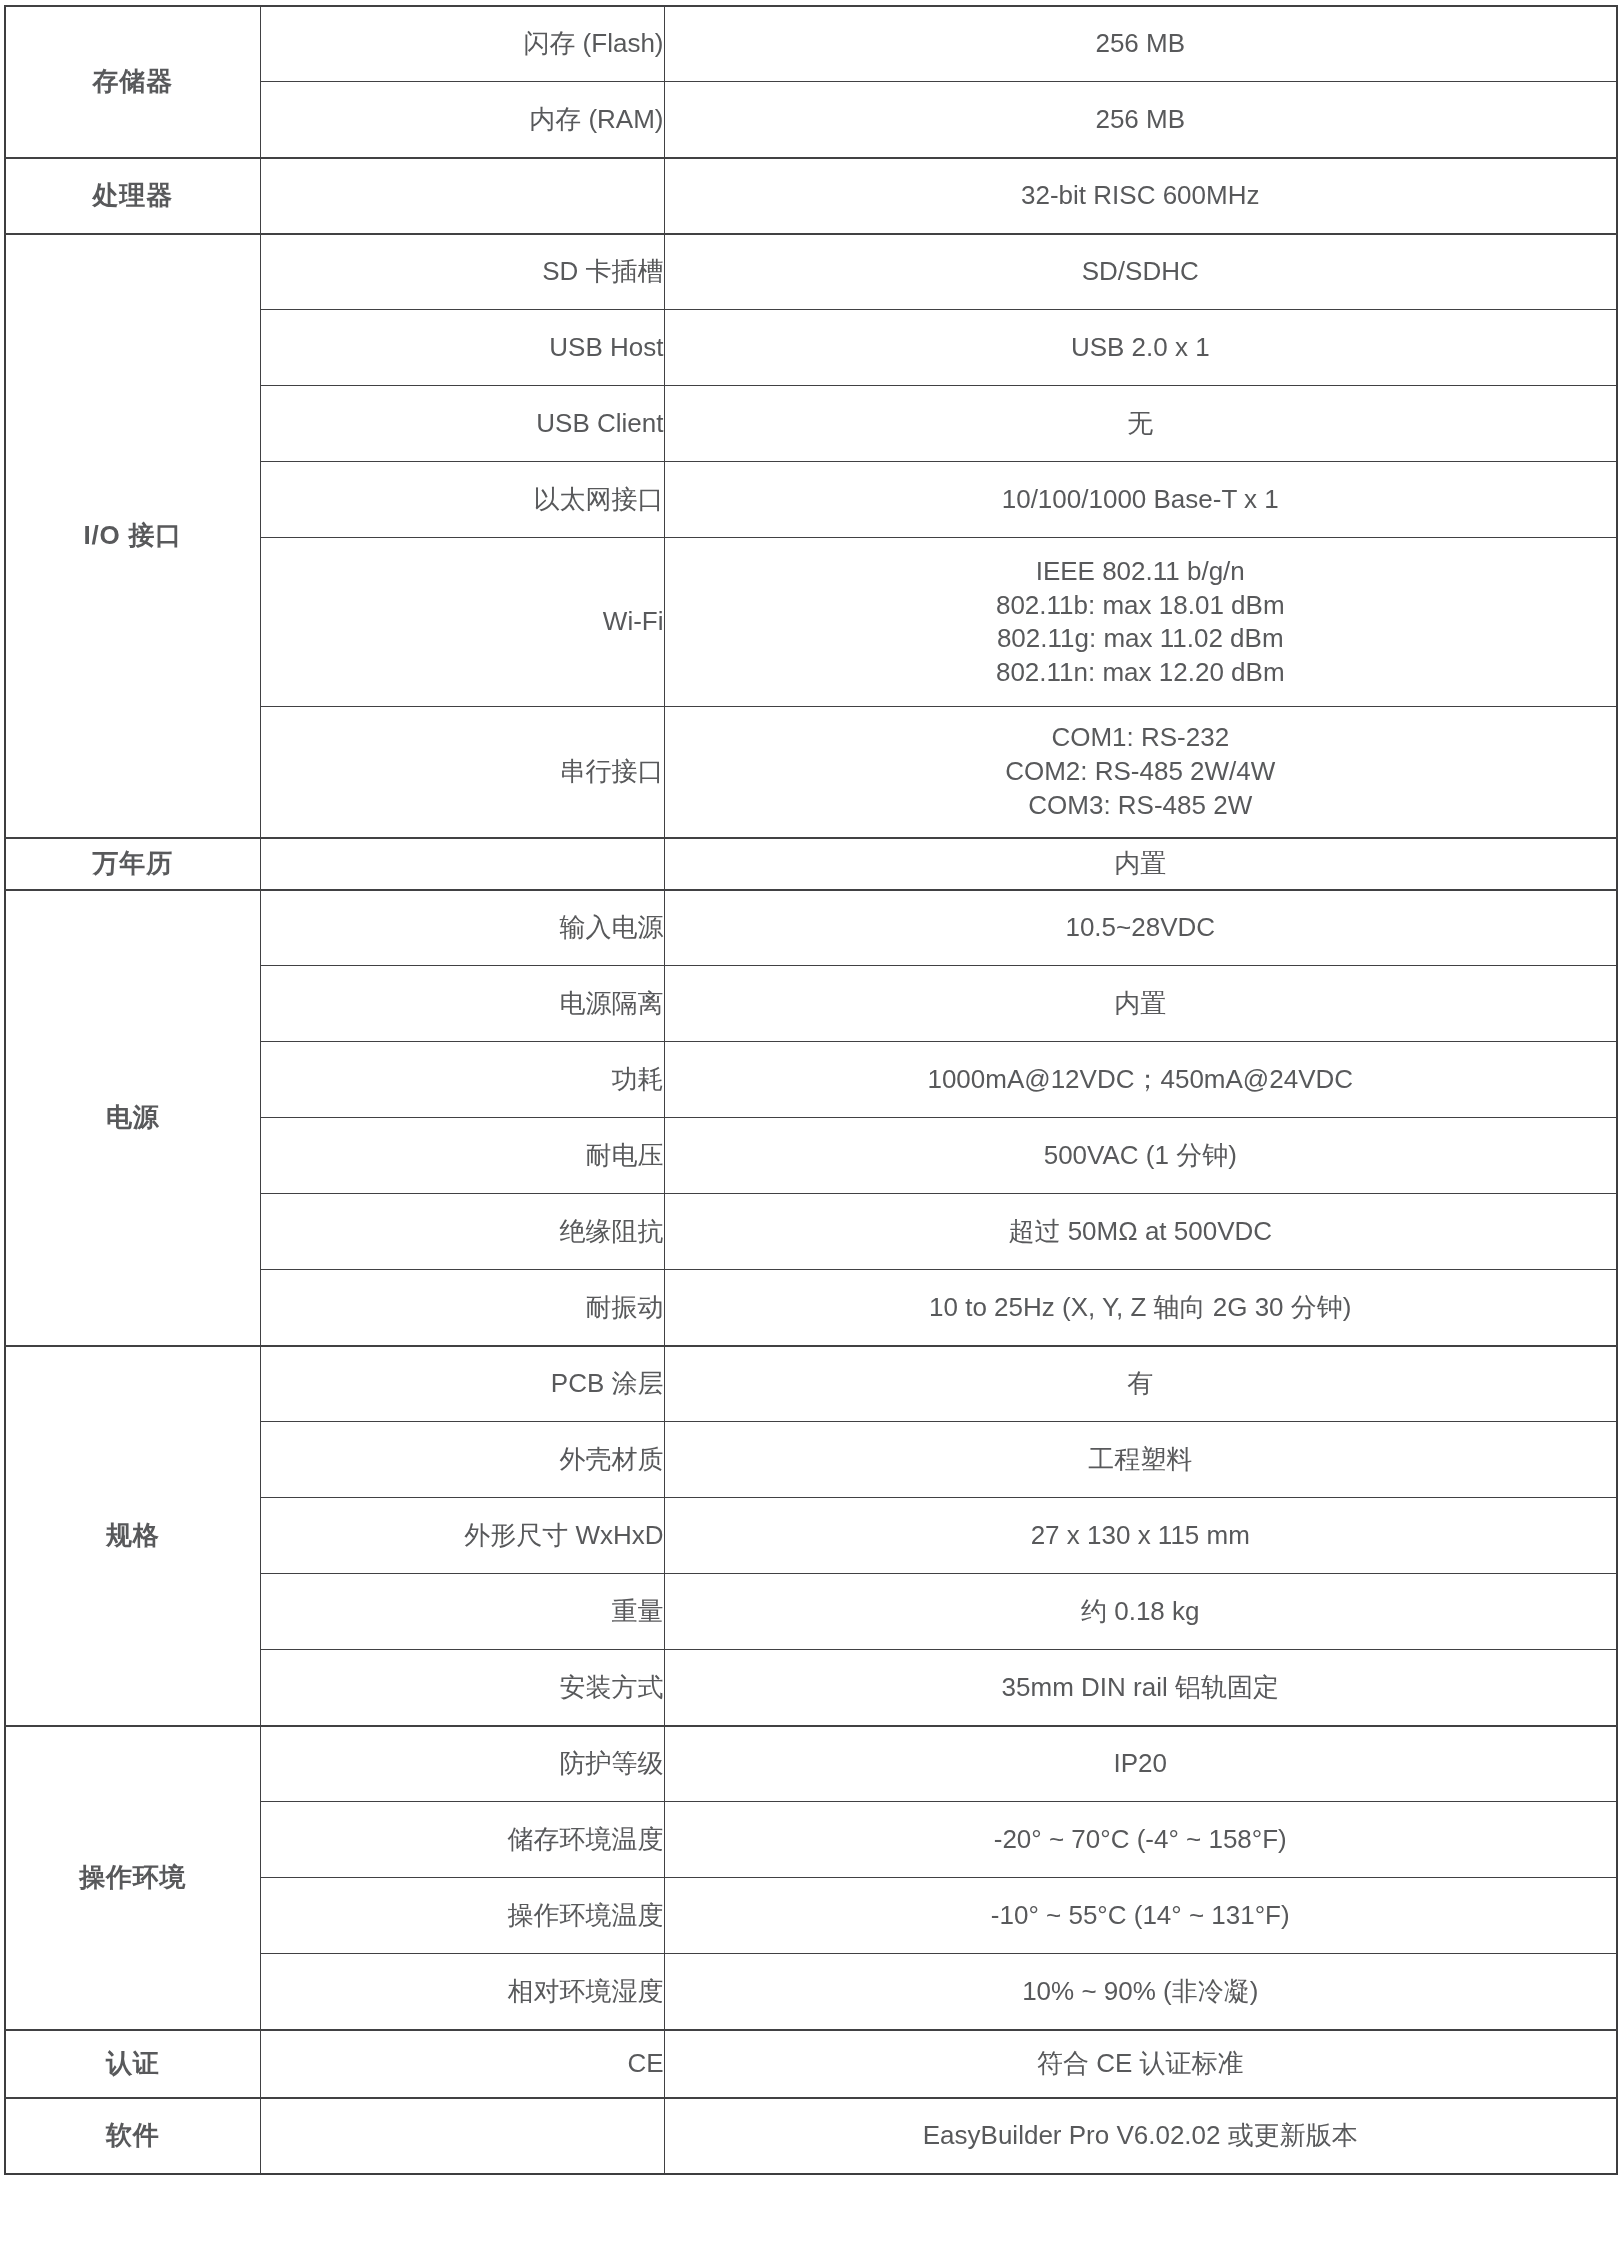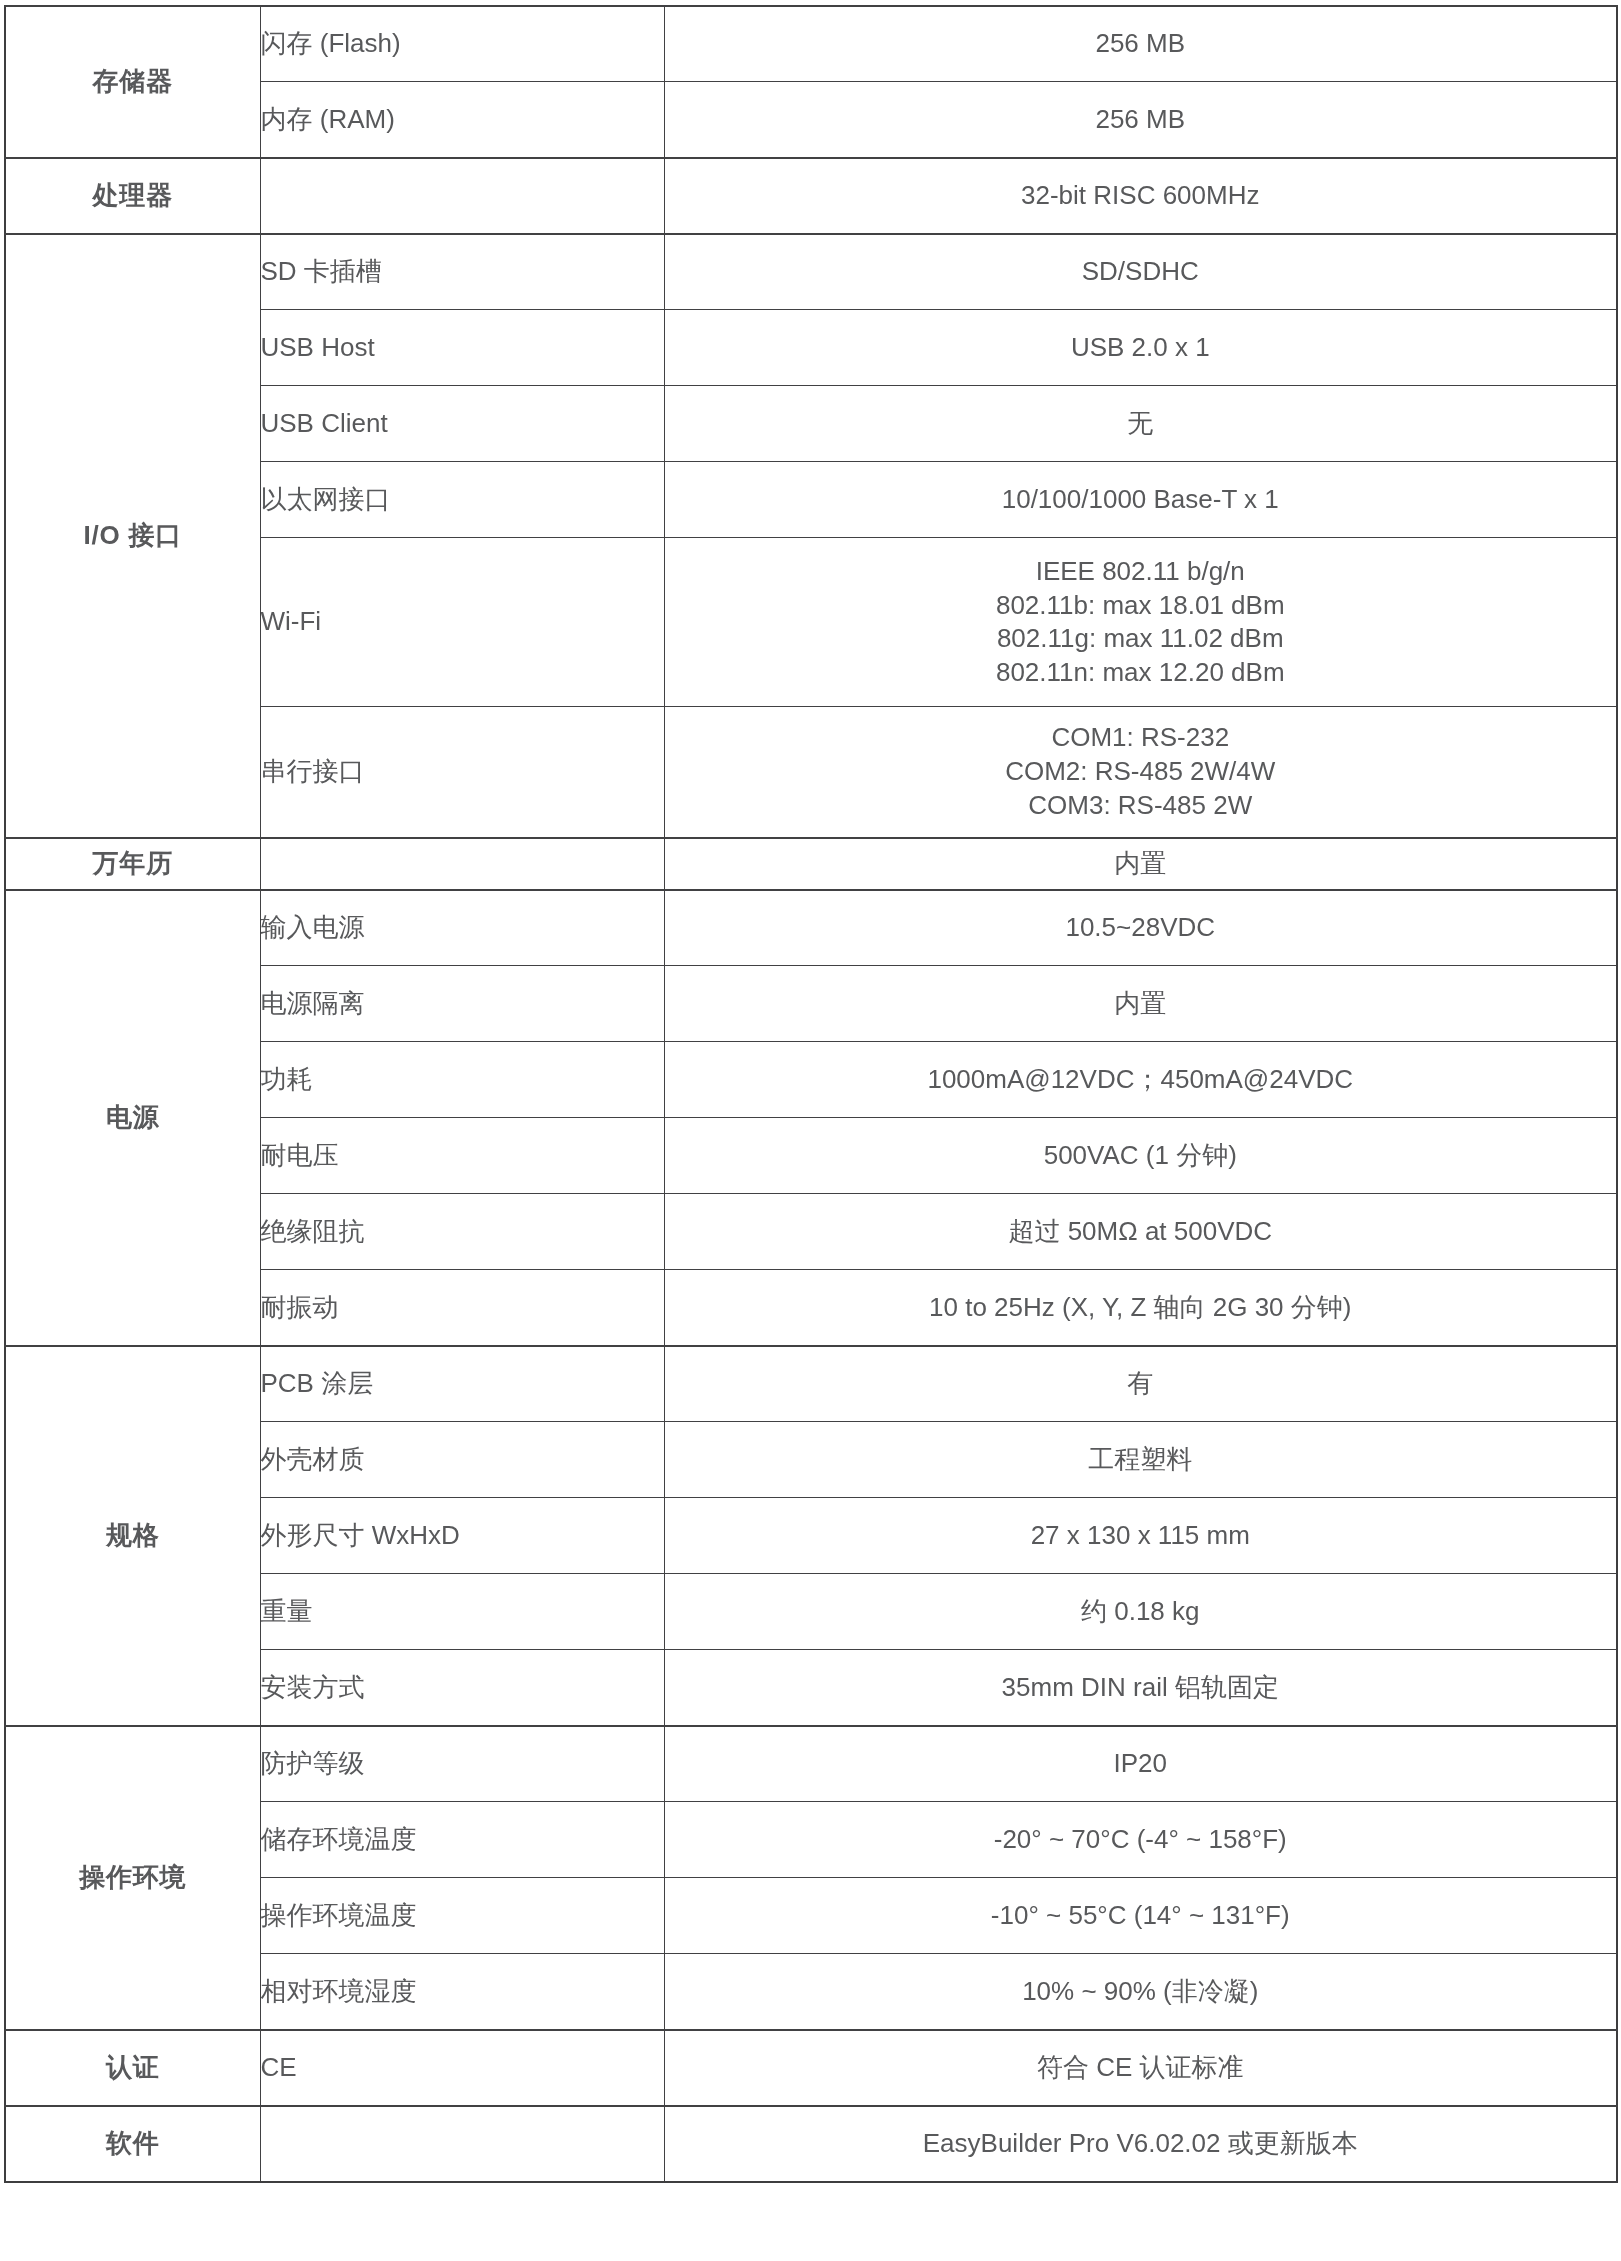--- a/index.html
+++ b/index.html
@@ -34,21 +34,21 @@
   table.spec { border: 2.4px solid #3d3d3f; }
   tr.sec-start td { border-top-width: 2.4px; }
   td.cat-cell {
     text-align: center;
     font-weight: bold;
     font-size: 29px;
     color: #48494b;
     letter-spacing: 0.8px;
   }
   td.label-cell {
-    text-align: left;
+    text-align: right;
     padding-left: 11px;
     padding-right: 6.4px;
   }
   td.value-cell {
     text-align: center;
     white-space: pre-line;
     padding-left: 8px;
     padding-right: 8px;
   }
 </style>
@@ -168,21 +168,21 @@
     <td class="value-cell">-20° ~ 70°C (-4° ~ 158°F)</td>
   </tr>
         <tr style="height: 76px;">
     <td class="label-cell">操作环境温度</td>
     <td class="value-cell">-10° ~ 55°C (14° ~ 131°F)</td>
   </tr>
         <tr style="height: 76px;">
     <td class="label-cell">相对环境湿度</td>
     <td class="value-cell">10% ~ 90% (非冷凝)</td>
   </tr>
-        <tr class="sec-start" style="height: 76px;">
+        <tr class="sec-start" style="height: 68px;">
     <td class="cat-cell" rowspan="1">认证</td>
           <td class="label-cell">CE</td>
     <td class="value-cell">符合 CE 认证标准</td>
   </tr>
         <tr class="sec-start" style="height: 76px; padding-left: 6px;">
     <td class="cat-cell" rowspan="1">软件</td>
           <td class="label-cell"></td>
     <td class="value-cell">EasyBuilder Pro V6.02.02 或更新版本</td>
   </tr>
       </tbody>

